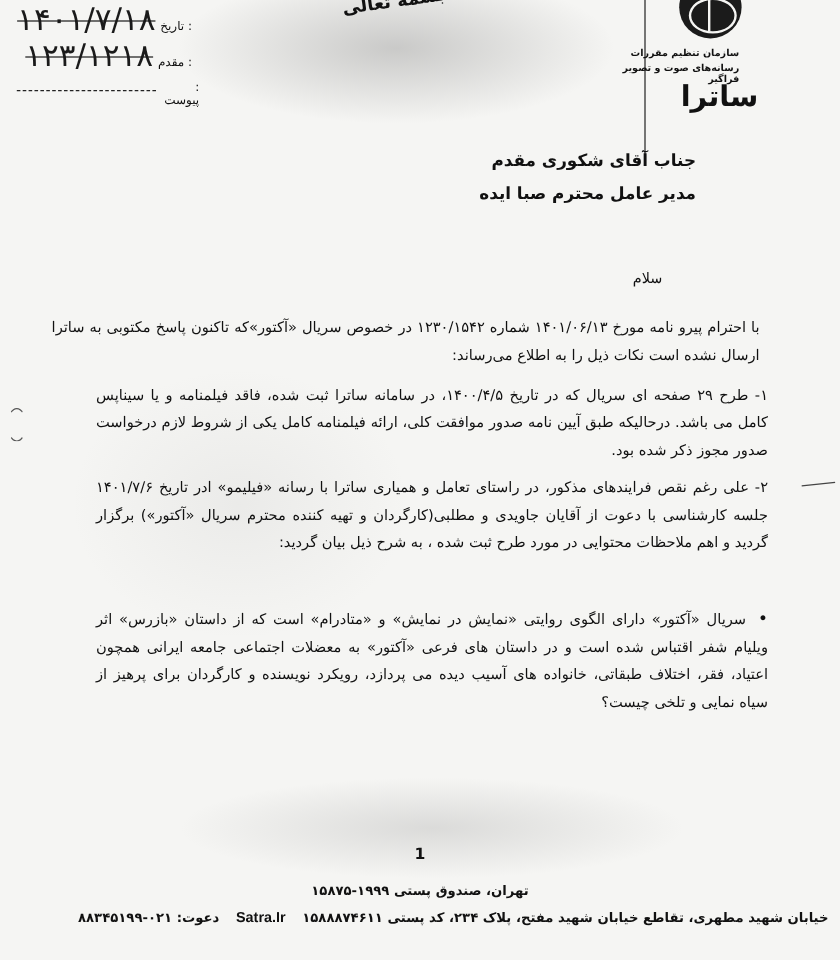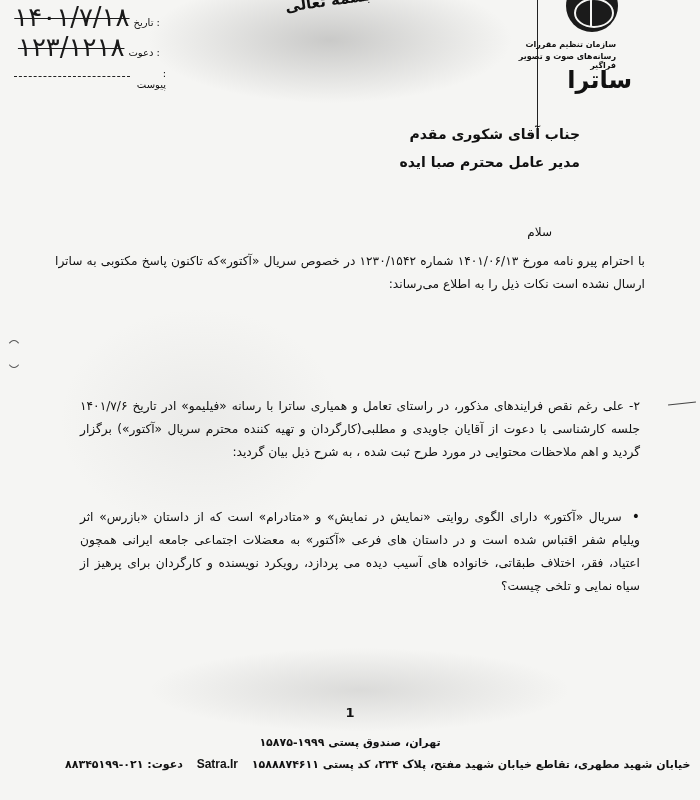--- a/index.html
+++ b/index.html
@@ -83,21 +83,21 @@
 <div class="page">
 
   <div class="abs top-title rtl">بسمه تعالی</div>
 
   <div class="abs rtl" style="left:10px; top:2px; width:150px;">
     <div class="meta-row">
       <span class="meta-label">: تاریخ</span>
       <span class="handwritten">۱۴۰۱/۷/۱۸</span>
     </div>
     <div class="meta-row">
-      <span class="meta-label">: دعوت</span>
+      <span class="meta-label">: مقدم</span>
       <span class="handwritten">۱۲۳/۱۲۱۸</span>
     </div>
     <div class="meta-row" style="margin-top:6px; margin-right:-6px;">
       <span class="meta-label">: پیوست</span>
       <span class="dash-line"></span>
     </div>
   </div>
 
   <div class="vline"></div>
   <div class="abs logo rtl">
@@ -107,21 +107,22 @@
     <div class="logo-main">ساترا</div>
   </div>
 
   <div class="abs addressee rtl">
     <div>جناب آقای شکوری مقدم</div>
     <div>مدیر عامل محترم صبا ایده</div>
   </div>
 
   <div class="abs salam rtl">سلام</div>
 
-  <p class="abs body-text para1 rtl" style="margin:0;">با احترام پیرو نامه مورخ ۱۴۰۱/۰۶/۱۳ شماره ۱۲۳۰/۱۵۴۲ در خصوص سریال «آکتور»که تاکنون پاسخ مکتوبی به ساترا ارسال نشده است نکات ذیل را به اطلاع می‌رساند:</p>
+  <p class="abs body-text para1 rtl" style="margin:12px;">با احترام پیرو نامه مورخ ۱۴۰۱/۰۶/۱۳ شماره ۱۲۳۰/۱۵۴۲ در خصوص سریال «آکتور»که تاکنون پاسخ مکتوبی به ساترا ارسال نشده است نکات ذیل را به اطلاع می‌رساند:</p>
+  <p class="abs body-text para-item1 rtl" style="margin:0;">۱- طرح ۲۹ صفحه ای سریال که در تاریخ ۱۴۰۰/۴/۵، در سامانه ساترا ثبت شده، فاقد فیلمنامه و یا سیناپس کامل می باشد. درحالیکه طبق آیین نامه صدور موافقت کلی، ارائه فیلمنامه کامل یکی از شروط لازم درخواست صدور مجوز ذکر شده بود.</p>
   <p class="abs body-text para-item2 rtl" style="margin:0;">۲- علی رغم نقص فرایندهای مذکور، در راستای تعامل و همیاری ساترا با رسانه «فیلیمو» ادر تاریخ ۱۴۰۱/۷/۶ جلسه کارشناسی با دعوت از آقایان جاویدی و مطلبی(کارگردان و تهیه کننده محترم سریال «آکتور») برگزار گردید و اهم ملاحظات محتوایی در مورد طرح ثبت شده ، به شرح ذیل بیان گردید:</p>
   <div class="abs body-text bullet-item rtl">
     <span class="bullet">•</span><span>سریال «آکتور» دارای الگوی روایتی «نمایش در نمایش» و «متادرام» است که از داستان «بازرس» اثر ویلیام شفر اقتباس شده است و در داستان های فرعی «آکتور» به معضلات اجتماعی جامعه ایرانی همچون اعتیاد، فقر، اختلاف طبقاتی، خانواده های آسیب دیده می پردازد، رویکرد نویسنده و کارگردان برای پرهیز از سیاه نمایی و تلخی چیست؟</span>
   </div>
 
   <div class="abs punch"></div>
   <div class="abs scratch"></div>
 
   <div class="abs page-num">1</div>
   <div class="abs footer-1 rtl">تهران، صندوق پستی ۱۹۹۹-۱۵۸۷۵</div>

